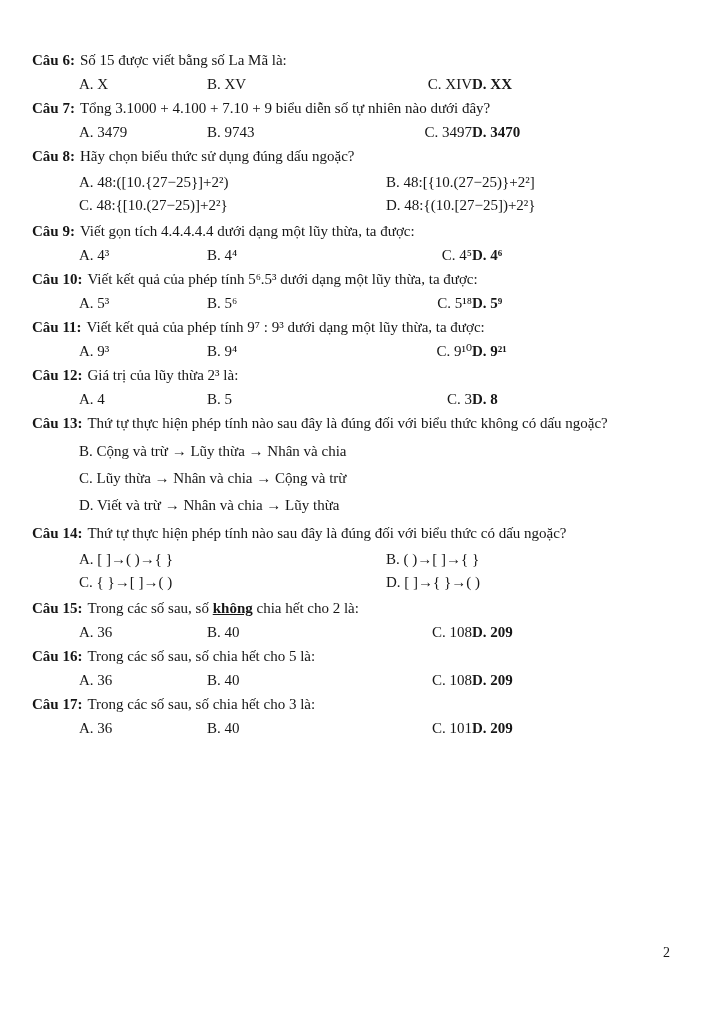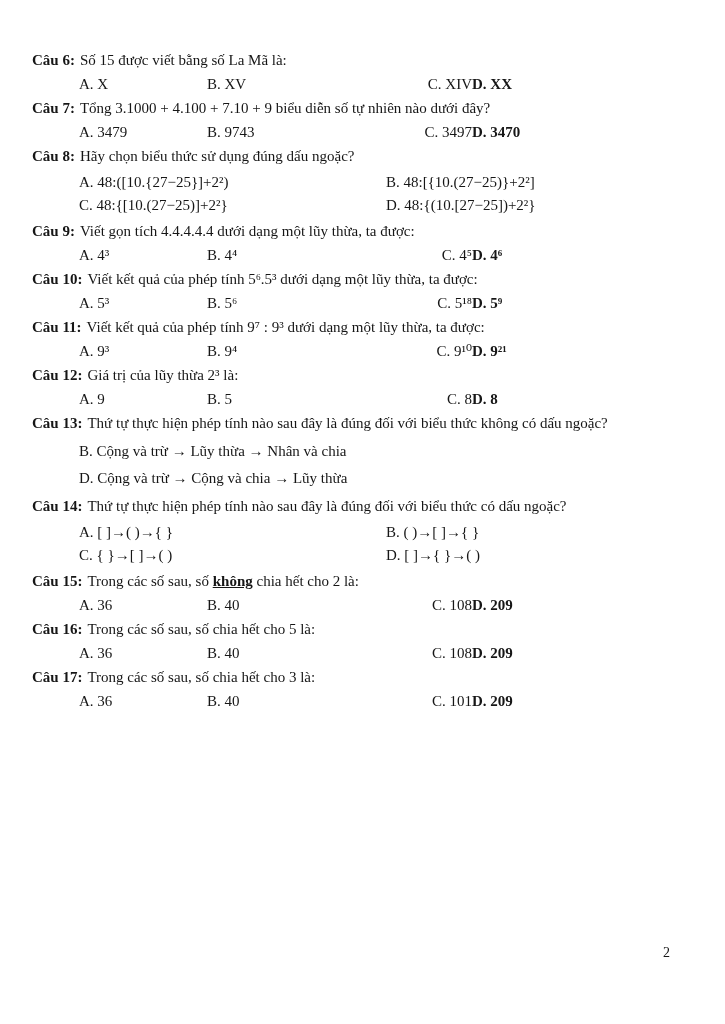--- a/index.html
+++ b/index.html
@@ -96,31 +96,32 @@
         <div class="options four">
           <span class="option">A. 9³</span>
           <span class="option">B. 9⁴</span>
           <span class="option">C. 9¹⁰</span>
           <span class="option">D. 9²¹</span>
         </div>
       </div>
       <div class="question">
         <p class="q-head"><span class="q-label">Câu 12:</span><span>Giá trị của lũy thừa 2³ là:</span></p>
         <div class="options four">
-          <span class="option">A. 9</span>
+          <span class="option">A. 4</span>
           <span class="option">B. 5</span>
-          <span class="option">C. 8</span>
+          <span class="option">C. 3</span>
           <span class="option">D. 8</span>
         </div>
       </div>
       <div class="question">
         <p class="q-head"><span class="q-label">Câu 13:</span><span>Thứ tự thực hiện phép tính nào sau đây là đúng đối với biểu thức không có dấu ngoặc?</span></p>
         <div class="options list">
           <span class="option">B. Cộng và trừ → Lũy thừa → Nhân và chia</span>
-          <span class="option">D. Cộng và trừ → Cộng và chia → Lũy thừa</span>
+          <span class="option">C. Lũy thừa → Nhân và chia → Cộng và trừ</span>
+          <span class="option">D. Viết và trừ → Nhân và chia → Lũy thừa</span>
         </div>
       </div>
       <div class="question">
         <p class="q-head"><span class="q-label">Câu 14:</span><span>Thứ tự thực hiện phép tính nào sau đây là đúng đối với biểu thức có dấu ngoặc?</span></p>
         <div class="options two">
           <span class="option">A. [ ]→( )→{ }</span>
           <span class="option">B. ( )→[ ]→{ }</span>
           <span class="option">C. { }→[ ]→( )</span>
           <span class="option">D. [ ]→{ }→( )</span>
         </div>

